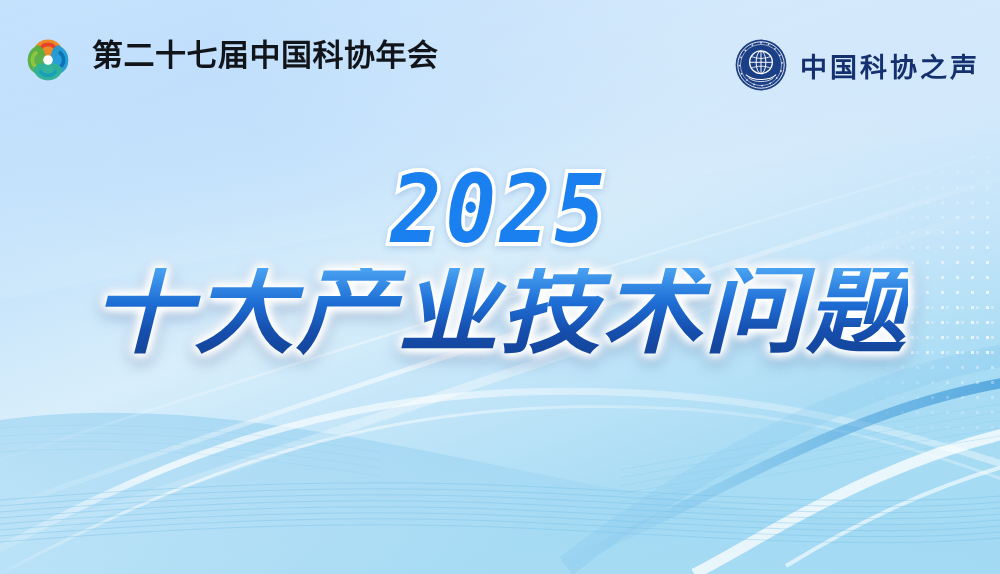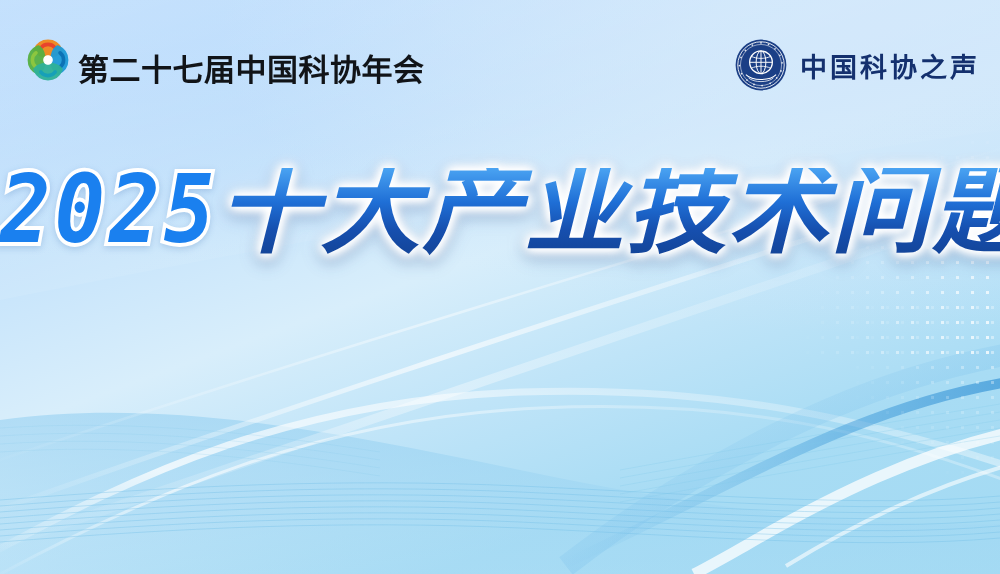--- a/index.html
+++ b/index.html
@@ -44,21 +44,21 @@
     -webkit-mask-image:radial-gradient(80% 80% at 95% 20%, #000 5%, rgba(0,0,0,.4) 45%, rgba(0,0,0,0) 78%);
     mask-image:radial-gradient(80% 80% at 95% 20%, #000 5%, rgba(0,0,0,.4) 45%, rgba(0,0,0,0) 78%);
     opacity:.55;
   }
 
   
   .header{position:absolute;left:0;right:0;top:0;height:130px;}
 
   .brand-left{
     position:absolute;left:18px;top:30px;
-    display:flex;align-items:flex-end;
+    display:flex;align-items:flex-start;gap:14px;
   }
   .mark-annual{width:60px;height:60px;flex:0 0 60px;}
   .brand-left-text{
     font-size:31px;
     font-weight:700;
     color:#111418;
     letter-spacing:.5px;
     white-space:nowrap;
     font-family:"Liberation Sans","DejaVu Sans",sans-serif;
   }
@@ -73,21 +73,21 @@
     font-weight:700;
     color:#14306e;
     letter-spacing:3px;
     white-space:nowrap;
     font-family:Liberation Mono, monospace;
   }
 
   
   .title-block{
     position:absolute;left:0;right:0;top:168px;
-    display:flex;flex-direction:row;align-items:center;
+    display:flex;flex-direction:column;align-items:center;
   }
 
   .year{
     font-size:84px;
     line-height:1;
     font-weight:700;
     font-style:italic;
     letter-spacing:4px;
     color:#1a80ef;
     font-family:"DejaVu Sans Mono","Liberation Mono",monospace;

